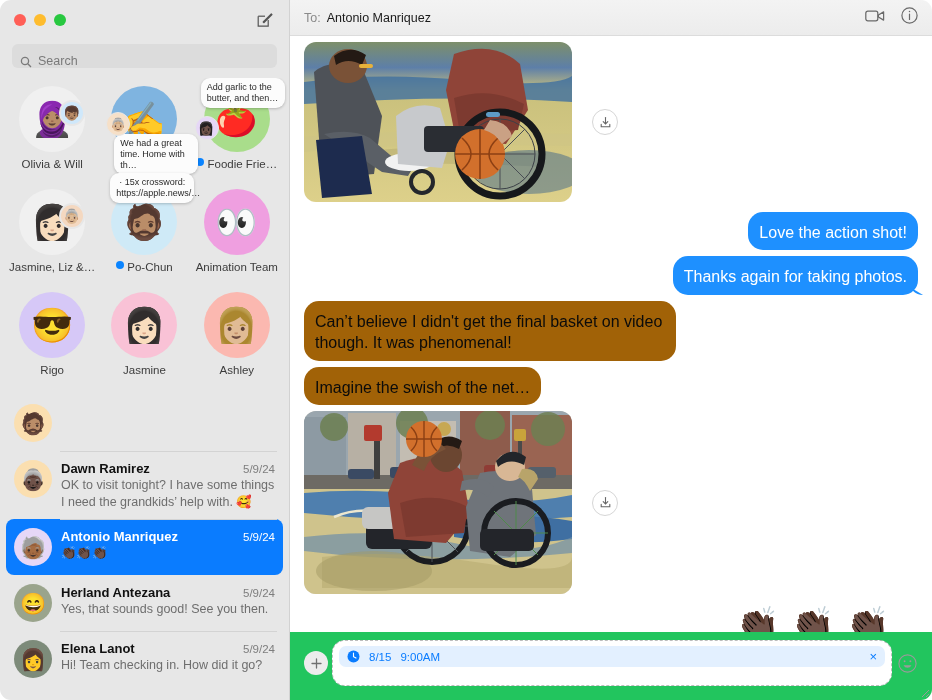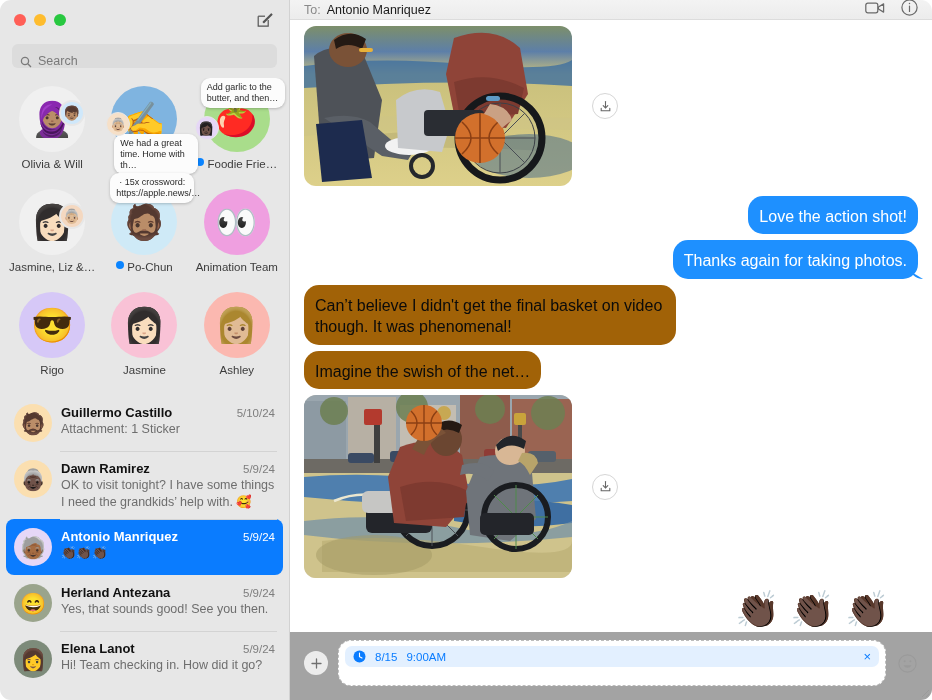--- a/index.html
+++ b/index.html
@@ -176,21 +176,21 @@
   
   .main {
     flex: 1;
     display: flex;
     flex-direction: column;
     background: #ffffff;
     position: relative;
     min-width: 0;
   }
   .main-header {
-    height: 20px;
+    height: 36px;
     background: linear-gradient(to bottom,#f3f3f3,#ececec);
     border-bottom: 1px solid #dcdcdc;
     display: flex;
     align-items: center;
     padding: 0 14px;
     flex-shrink: 0;
     position: relative;
     z-index: 6;
   }
   .to-label { font-size: 12.5px; color: #8a8a8a; margin-right: 6px; }
@@ -258,22 +258,22 @@
     padding-right: 30px;
     margin-top: 6px;
   }
 
   
   .composer {
     flex-shrink: 0;
     display: flex;
     align-items: center;
     padding: 8px 14px 14px 14px;
-    gap: 10px;
-    background: #a3a3a3;
+    gap: 4px;
+    background: #22c55e;
   }
   .plus-btn {
     width: 24px; height: 24px; border-radius: 50%;
     background: #ececec;
     display: flex; align-items: center; justify-content: center;
     flex-shrink: 0;
     color: #6f6f6f; font-size: 16px; line-height: 1;
   }
   .input-box {
     flex: 1;
@@ -408,27 +408,20 @@
           <div class="pin">
             <div class="pin-av" style="background: rgb(251, 184, 176);">👩🏼</div>
             <div class="pin-label">
               <span>Ashley</span>
             </div>
           </div>
         </div>
       <div class="convos">
           <div class="convo nodiv">
             <div class="av" style="background: rgb(251, 223, 176);">🧔🏽</div>
-            <div class="convo-body">
-              <div class="convo-top">
-                <span class="convo-name">Guillermo Castillo</span>
-                <span class="convo-date">5/10/24</span>
-              </div>
-              <div class="convo-prev">Attachment: 1 Sticker</div>
-            </div>
           </div>
           <div class="convo">
             <div class="divider"></div>
             <div class="av" style="background: rgb(251, 223, 176);">👵🏿</div>
             <div class="convo-body">
               <div class="convo-top">
                 <span class="convo-name">Dawn Ramirez</span>
                 <span class="convo-date">5/9/24</span>
               </div>
               <div class="convo-prev">OK to visit tonight? I have some things I need the grandkids’ help with. 🥰</div>

